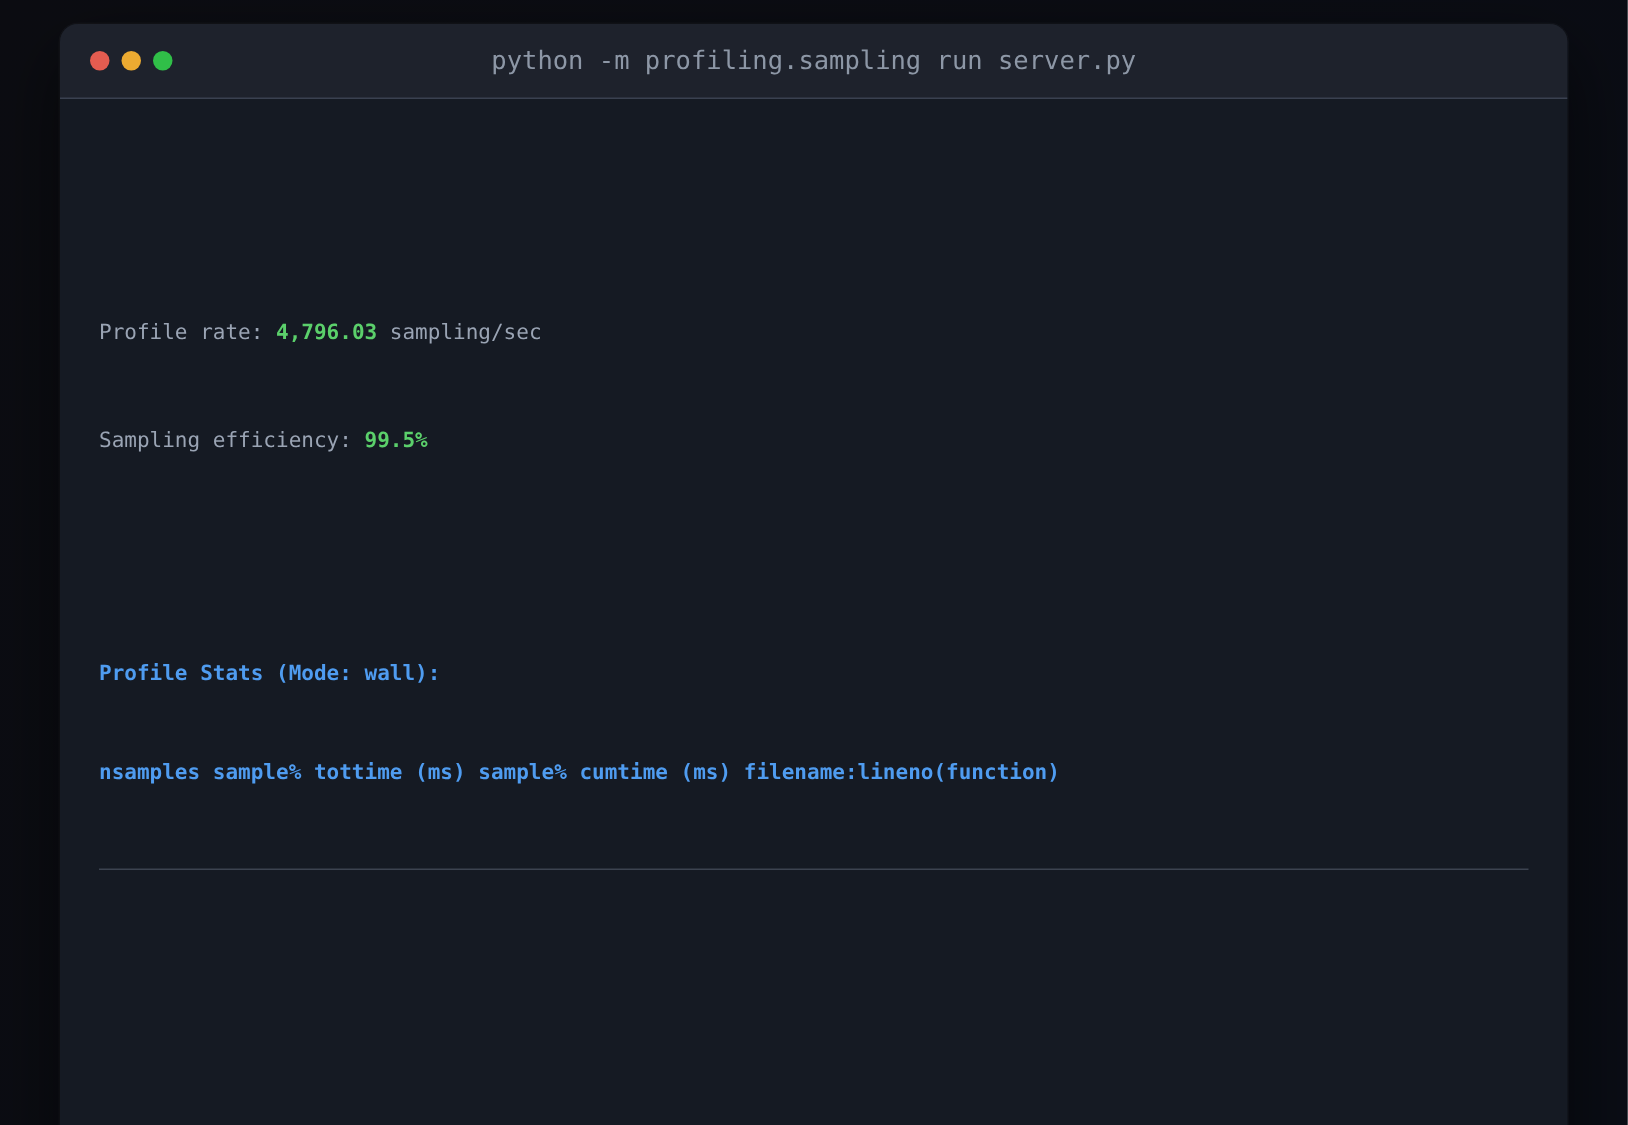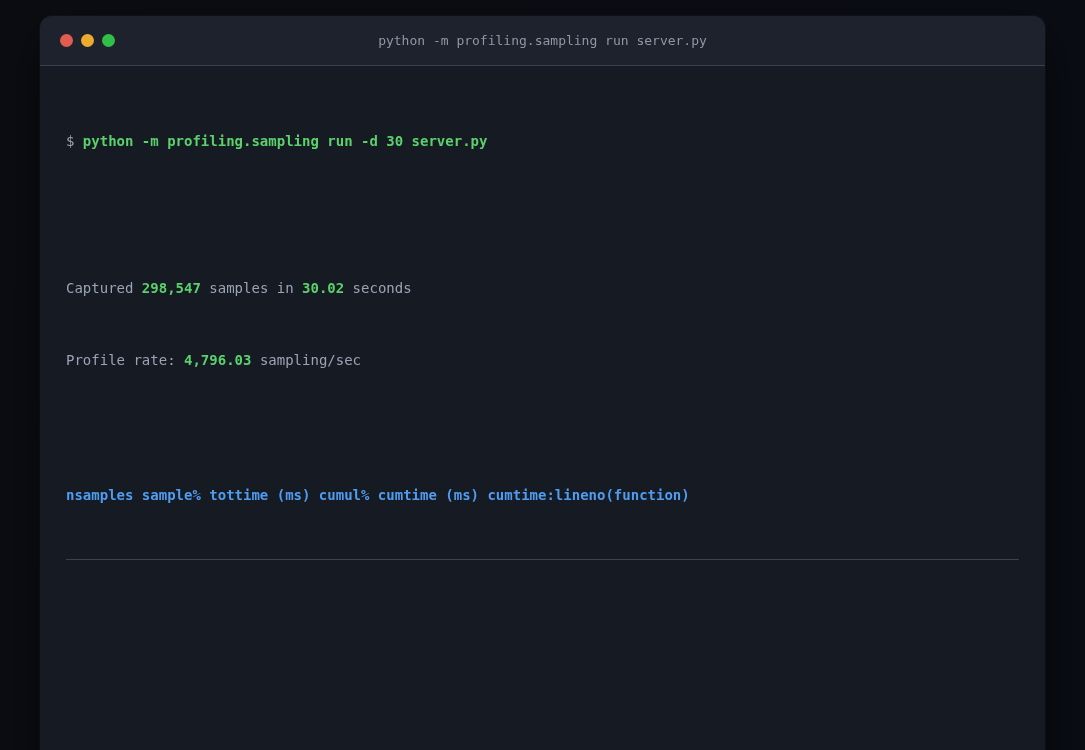--- a/index.html
+++ b/index.html
@@ -39,21 +39,21 @@
     width: 13px; height: 13px; border-radius: 50%;
     border: none; padding: 0; cursor: pointer;
   }
   .light.red    { background: var(--light-red); }
   .light.yellow { background: var(--light-yellow); }
   .light.green  { background: var(--light-green); }
   .titlebar-title {
     position: absolute;
     left: 0; right: 0;
     text-align: center;
-    font-size: 13px;
+    font-size: 17px;
     color: var(--title-text);
     pointer-events: none;
   }
   .terminal {
     padding: 20px 26px 26px 26px;
     font-size: 14px;
     line-height: 22px;
     white-space: pre;
     color: var(--white);
   }
@@ -84,28 +84,28 @@
   <div class="titlebar">
     <div class="lights">
       <button class="light red"></button>
       <button class="light yellow"></button>
       <button class="light green"></button>
     </div>
     <div class="titlebar-title">python -m profiling.sampling run server.py</div>
   </div>
 
   <div class="terminal">
-    <div class="line prompt-line"><span class="c-gray">$ </span><span class="c-command">python -m profiling.sampling run -d 30 server.py</span></div>
 
     <div class="stats-block">
-      <div class="line"><span class="c-gray">Captured </span><span class="c-green">298,547</span><span class="c-gray"> samples in </span><span class="c-green">30.02</span><span class="c-gray"> seconds</span></div>
       <div class="line"><span class="c-gray">Profile rate: </span><span class="c-green">4,796.03</span><span class="c-gray"> sampling/sec</span></div>
+      <div class="line"><span class="c-gray">Sampling efficiency: </span><span class="c-green">99.5%</span></div>
     </div>
 
-    <div class="heading">nsamples sample% tottime (ms) cumul% cumtime (ms) cumtime:lineno(function)</div>
+    <div class="heading profile-title">Profile Stats (Mode: wall):</div>
+    <div class="heading">nsamples sample% tottime (ms) sample% cumtime (ms) filename:lineno(function)</div>
     <hr class="table-divider">
     
 
     
 
     
     
 
     
     

